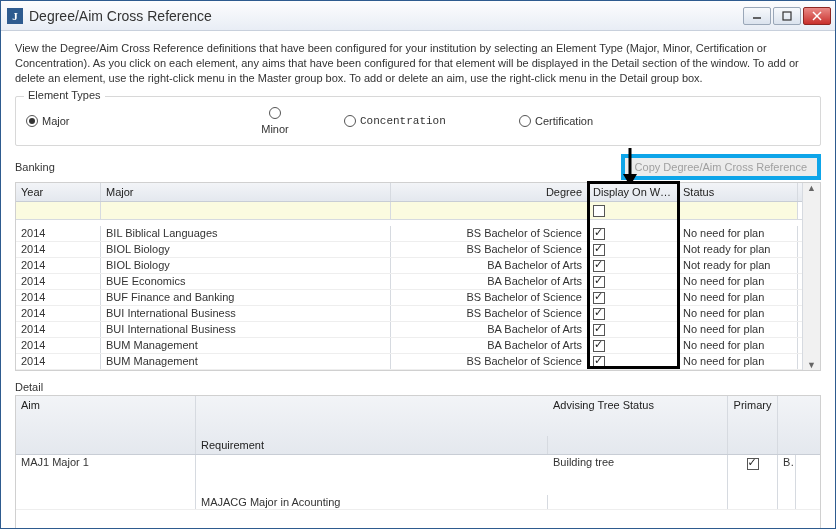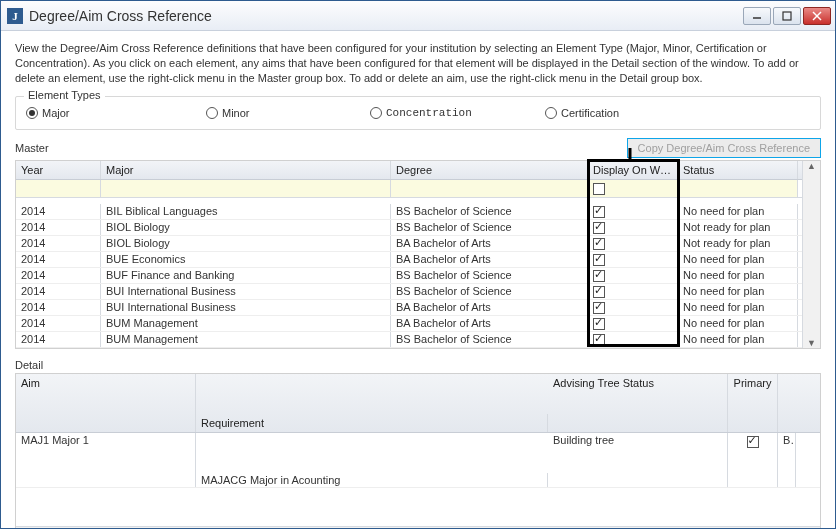--- a/index.html
+++ b/index.html
@@ -56,50 +56,50 @@
   .fieldset .legend {
     position: absolute;
     top: -8px; left: 8px;
     background: #fff;
     padding: 0 4px;
     color: #333;
   }
   .radios { display: flex; gap: 0; align-items: center; padding-top: 2px;}
   .radio-item { display: flex; align-items: center; gap: 4px; }
   .radio-item.major { width: 180px; }
-  .radio-item.minor { width: 164px; }
+  .radio-item.minor { width: 138px; flex-direction: column; }
   .radio-item.conc { width: 175px; font-family: Liberation Mono, monospace; }
   .radio {
     width: 12px; height: 12px; border: 1px solid #555; border-radius: 50%;
     display: inline-flex; align-items: center; justify-content: center;
     background: #fff;
   }
   .radio.checked::after { content:""; width:6px; height:6px; border-radius:50%; background:#333; display:block;}
   .master-head { display:flex; align-items:center; justify-content: space-between; margin: 4px 0 2px 0;}
   .copy-btn {
-    border: 1px solid #0ea5e9;
+    border: 4px solid #0ea5e9;
     background: #ececec;
     color: #a0a0a0;
     padding: 3px 10px;
     font-size: 11px;
   }
   .grid-wrap { border: 1px solid #d0d0d0; background:#fff; position: relative; }
   .grid-header, .grid-filter, .grid-row { display: flex; }
   .grid-header { background: linear-gradient(#f2f4f7,#e4e8ee); border-bottom: 1px solid #c8cdd5;}
   .gh, .gf, .gc {
     border-right: 1px solid #d6dae0;
     padding: 3px 5px;
     overflow: hidden; white-space: nowrap; text-overflow: ellipsis;
   }
   .gh { font-weight: normal; color:#222; }
   .gf { background: #fbfbe0; padding: 2px 5px; }
   .grid-filter { border-bottom: 1px solid #d6dae0; }
   .col-year { width: 85px; }
   .col-major { width: 290px; }
-  .col-degree { width: 197px; }
+  .col-degree { width: 197px; text-align: right; }
   .col-disp { width: 90px; }
   .col-status { width: 120px; }
   .grid-body { }
   .grid-row { border-bottom: 1px solid #eee; }
   .grid-row .gc { padding: 1px 5px; }
   .chk {
     width: 12px; height: 12px; border:1px solid #555; display:inline-block;
     background:#fff; position:relative; vertical-align: middle;
   }
   .chk.checked::after{
@@ -187,21 +187,21 @@
       </div>
     </div>
   </div>
 
   <svg class="arrow" viewBox="0 0 24 40">
     <line x1="12" y1="0" x2="12" y2="28" stroke="#000" stroke-width="3"></line>
     <polygon points="5,26 19,26 12,38" fill="#000"></polygon>
   </svg>
 
   <div class="master-head">
-    <div>Master</div>
+    <div>Banking</div>
     <button class="copy-btn" disabled="">Copy Degree/Aim Cross Reference</button>
   </div>
 
   <div class="grid-wrap" style="position:relative;">
     <div class="grid-header">
       <div class="gh col-year">Year</div>
       <div class="gh col-major">Major</div>
       <div class="gh col-degree">Degree</div>
       <div class="gh col-disp">Display On Web</div>
       <div class="gh col-status">Status</div>

